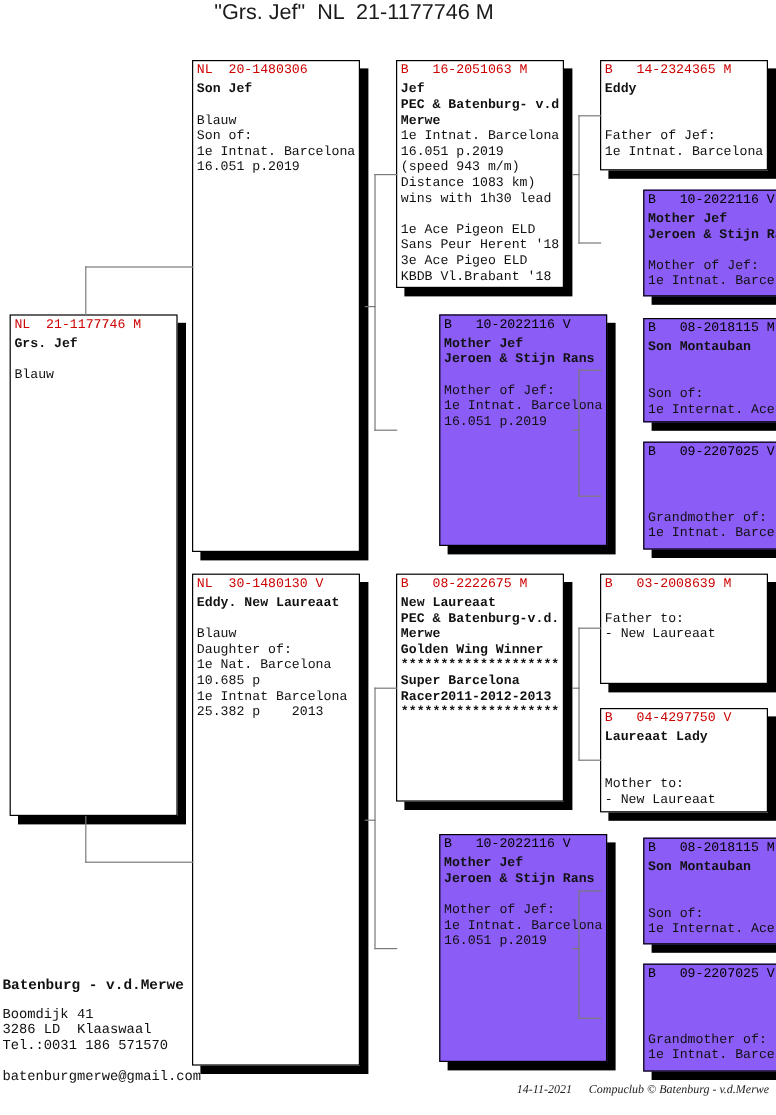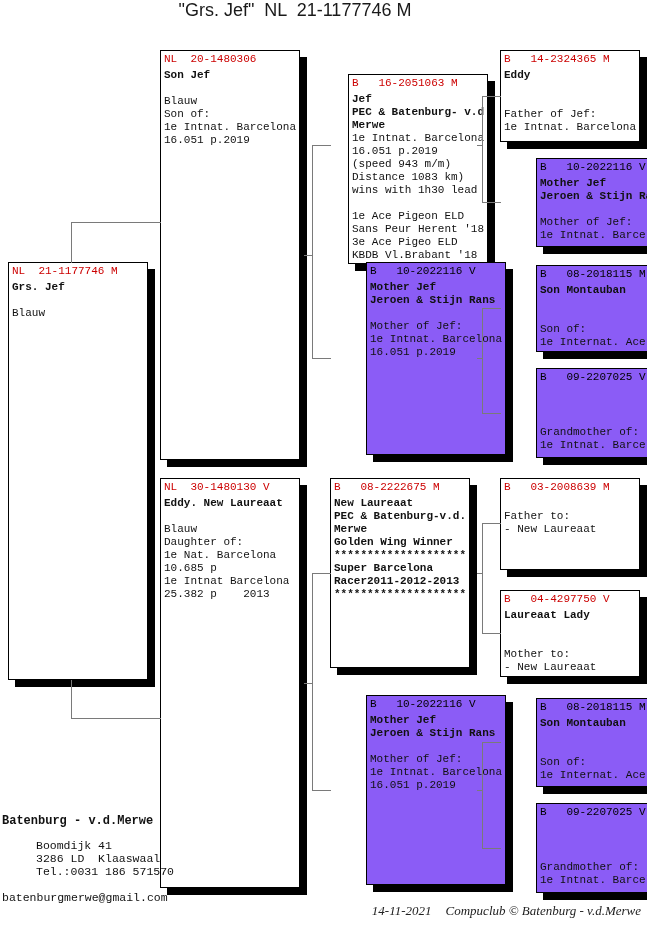--- a/index.html
+++ b/index.html
@@ -11,24 +11,24 @@
   .box{position:absolute;background:#ffffff;border:1px solid #000;box-shadow:7px 7px 0 #000;
        box-sizing:border-box;padding:2px 3px;font-size:11px;line-height:13px;overflow:hidden;}
   .box.pink{background:#8b5cf6;margin-left:36px;}
   .hdr{font-weight:normal;color:#CC0000;white-space:pre;margin-bottom:3px;}
   .box.pink .hdr{color:#000000;}
   .txt{white-space:pre;color:#111;}
   .txt.b{font-weight:bold;}
   .ln{position:absolute;background:#7A7A7A;}
   #contact{position:absolute;left:2px;top:815px;font-size:11.5px;line-height:13px;color:#111;}
   #contact .cname{font-weight:bold;font-size:12px;margin-bottom:11px;}
-  #contact .addr{white-space:pre;margin-left:34px;}
+  #contact .addr{white-space:pre;}
   #contact .mail{margin-top:13px;}
   #footer{position:absolute;right:6px;top:903px;font-family:"Liberation Serif","DejaVu Serif",serif;
-          font-style:italic;font-size:13px;color:#222;}
+          font-style:italic;font-size:10px;color:#222;}
   #footer span{margin-left:14px;}
 </style>
 </head>
 <body>
 
 <div id="page">
 
   <div id="title">"Grs. Jef"  NL  21-1177746 M</div>
 
   <div class="box" style="left:8px;top:262px;width:140px;height:418px;">
@@ -52,21 +52,21 @@
     <div class="txt b">Eddy. New Laureaat</div>
     <div class="txt">
 Blauw
 Daughter of:
 1e Nat. Barcelona
 10.685 p
 1e Intnat Barcelona
 25.382 p    2013</div>
   </div>
 
-  <div class="box" style="left:348px;top:50px;width:140px;height:190px;margin-top:24px;">
+  <div class="box" style="left:330px;top:50px;width:140px;height:190px;">
     <div class="hdr">B   16-2051063 M</div>
     <div class="txt b">Jef
 PEC &amp; Batenburg- v.d
 Merwe</div>
     <div class="txt">1e Intnat. Barcelona
 16.051 p.2019
 (speed 943 m/m)
 Distance 1083 km)
 wins with 1h30 lead
 

